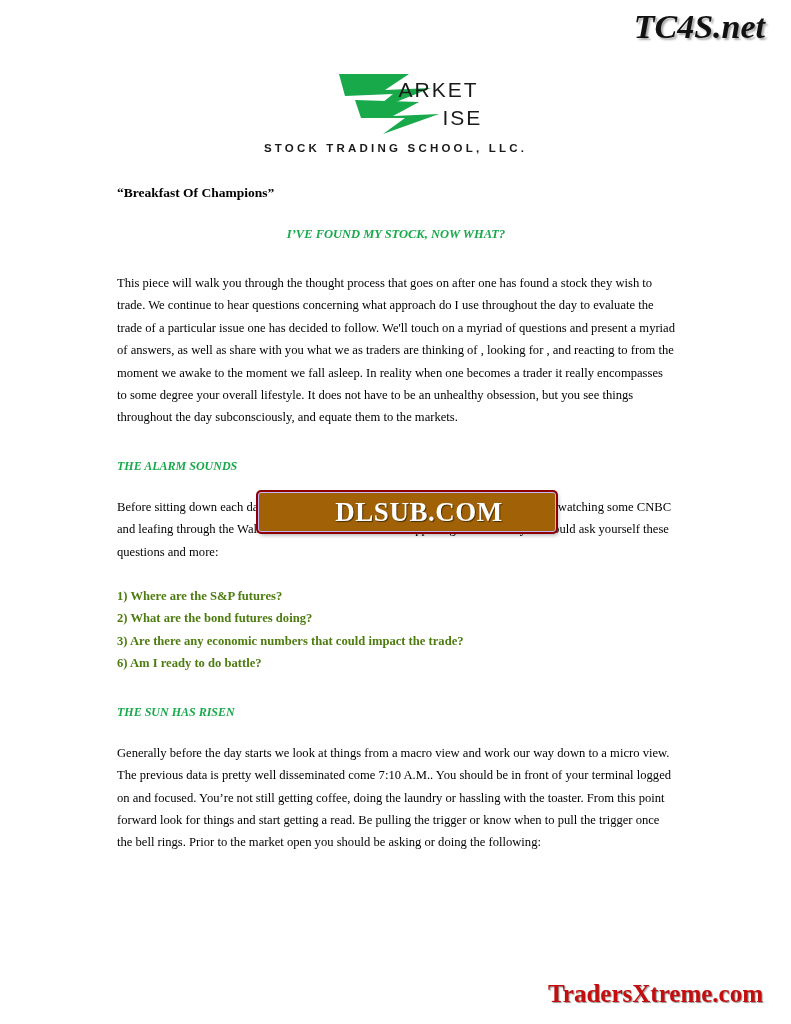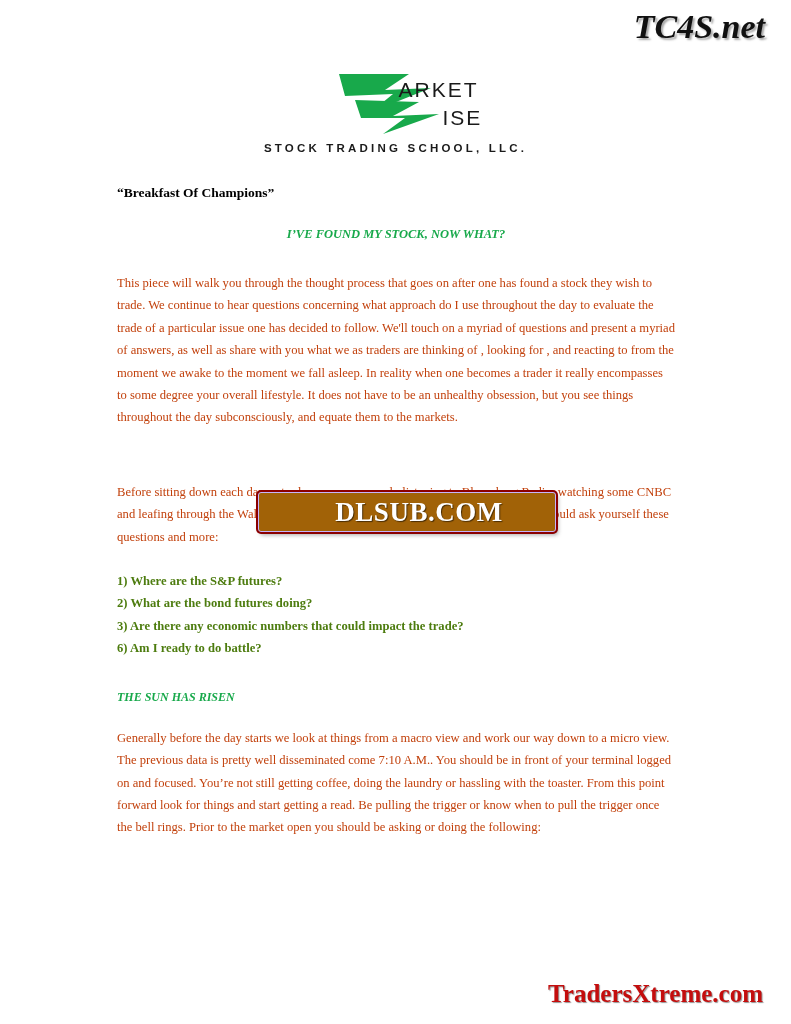--- a/index.html
+++ b/index.html
@@ -142,21 +142,21 @@
   .heading {
     font-style: italic;
     font-weight: bold;
     font-size: 12px;
     color: #18a94b;
     margin: 0;
   }
   p.body {
     font-size: 12.6px;
     line-height: 1.78;
-    color: #c2410c;
+    color: #000000;
     margin: 0;
     text-align: left;
   }
   .gap-lg { height: 30px; }
   .gap-md { height: 22px; }
   ol.qlist {
     margin: 0;
     padding: 0;
     list-style: none;
     font-size: 12.6px;
@@ -189,20 +189,21 @@
   <div class="doc">
 
     <h1 class="title-quoted">“Breakfast Of Champions”</h1>
 
     <h2 class="subtitle">I’VE FOUND MY STOCK, NOW WHAT?</h2>
 
     <p class="body">This piece will walk you through the thought process that goes on after one has found a stock they wish to trade.  We continue to hear questions concerning what approach do I use throughout the day to evaluate the trade of a particular issue one has decided to follow.  We'll touch on a myriad of questions and present a myriad of answers, as well as share with you what we as traders are thinking of , looking for , and reacting to from the moment we awake to the moment we fall asleep.  In reality when one becomes a trader it really encompasses to some degree your overall lifestyle.  It does not have to be an unhealthy obsession, but you see things throughout the day subconsciously, and equate them to the markets.</p>
 
     <div class="gap-lg"></div>
 
+    <div class="heading">THE ALARM SOUNDS</div>
 
     <div class="gap-md"></div>
 
     <p class="body">Before sitting down each day as traders, we are up early listening to Bloomberg Radio, watching some CNBC and leafing through the Wall Street Journal to see what's happening.  As a trader you should ask yourself these questions and more:</p>
 
     <div class="gap-md"></div>
 
     <ol class="qlist">
       <li>1)  Where are the S&amp;P futures?</li>
       <li>2) What are the bond futures doing?</li>

